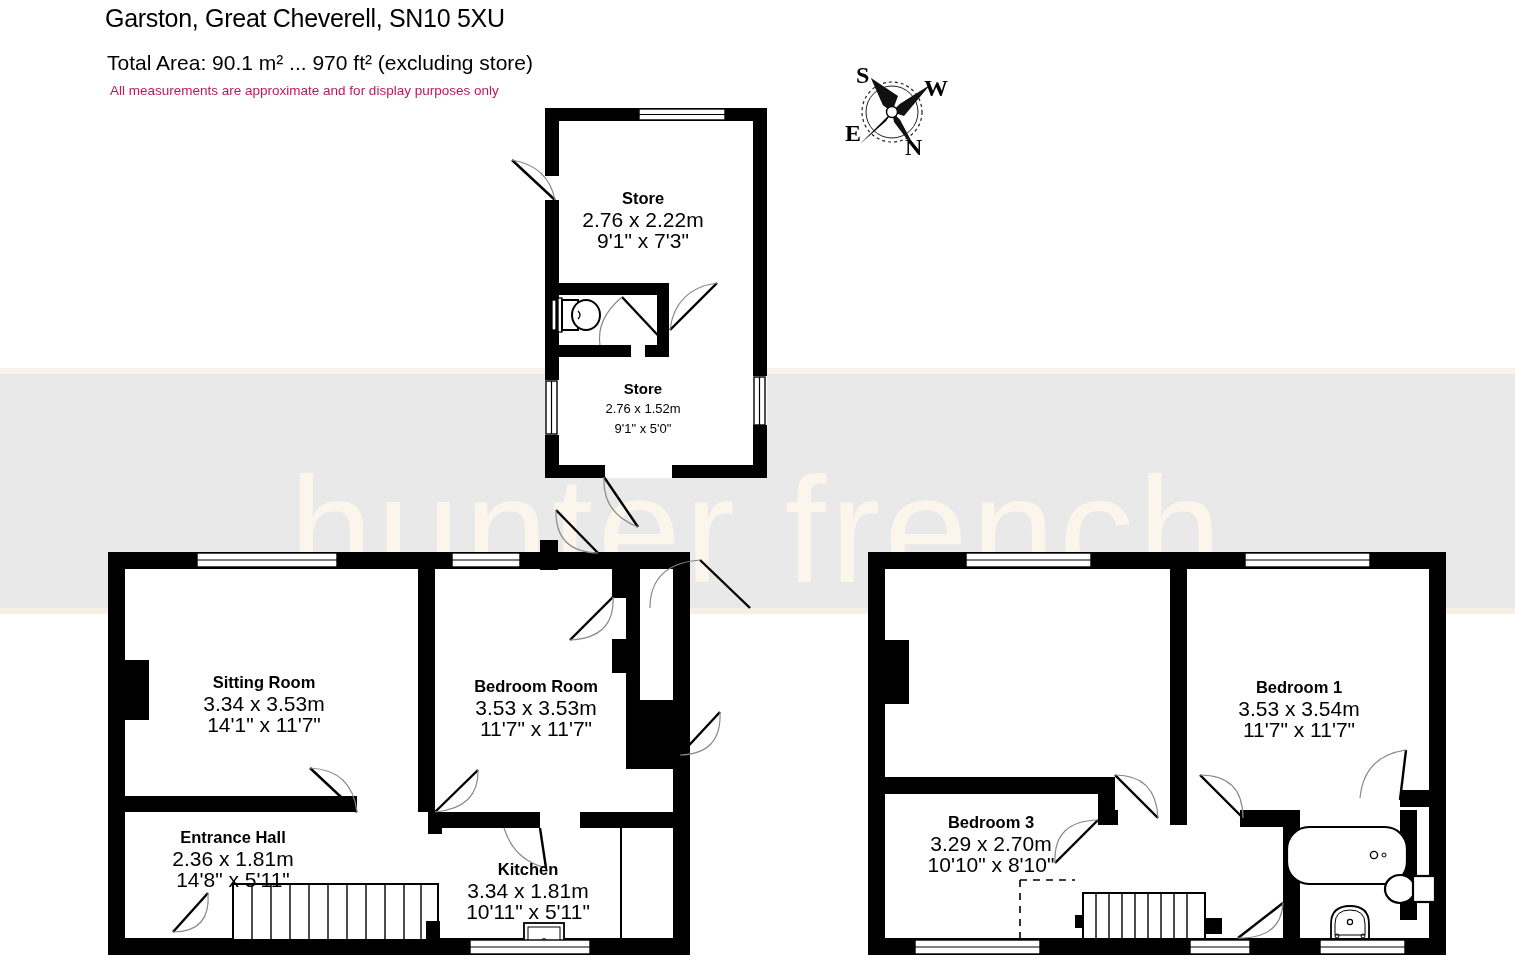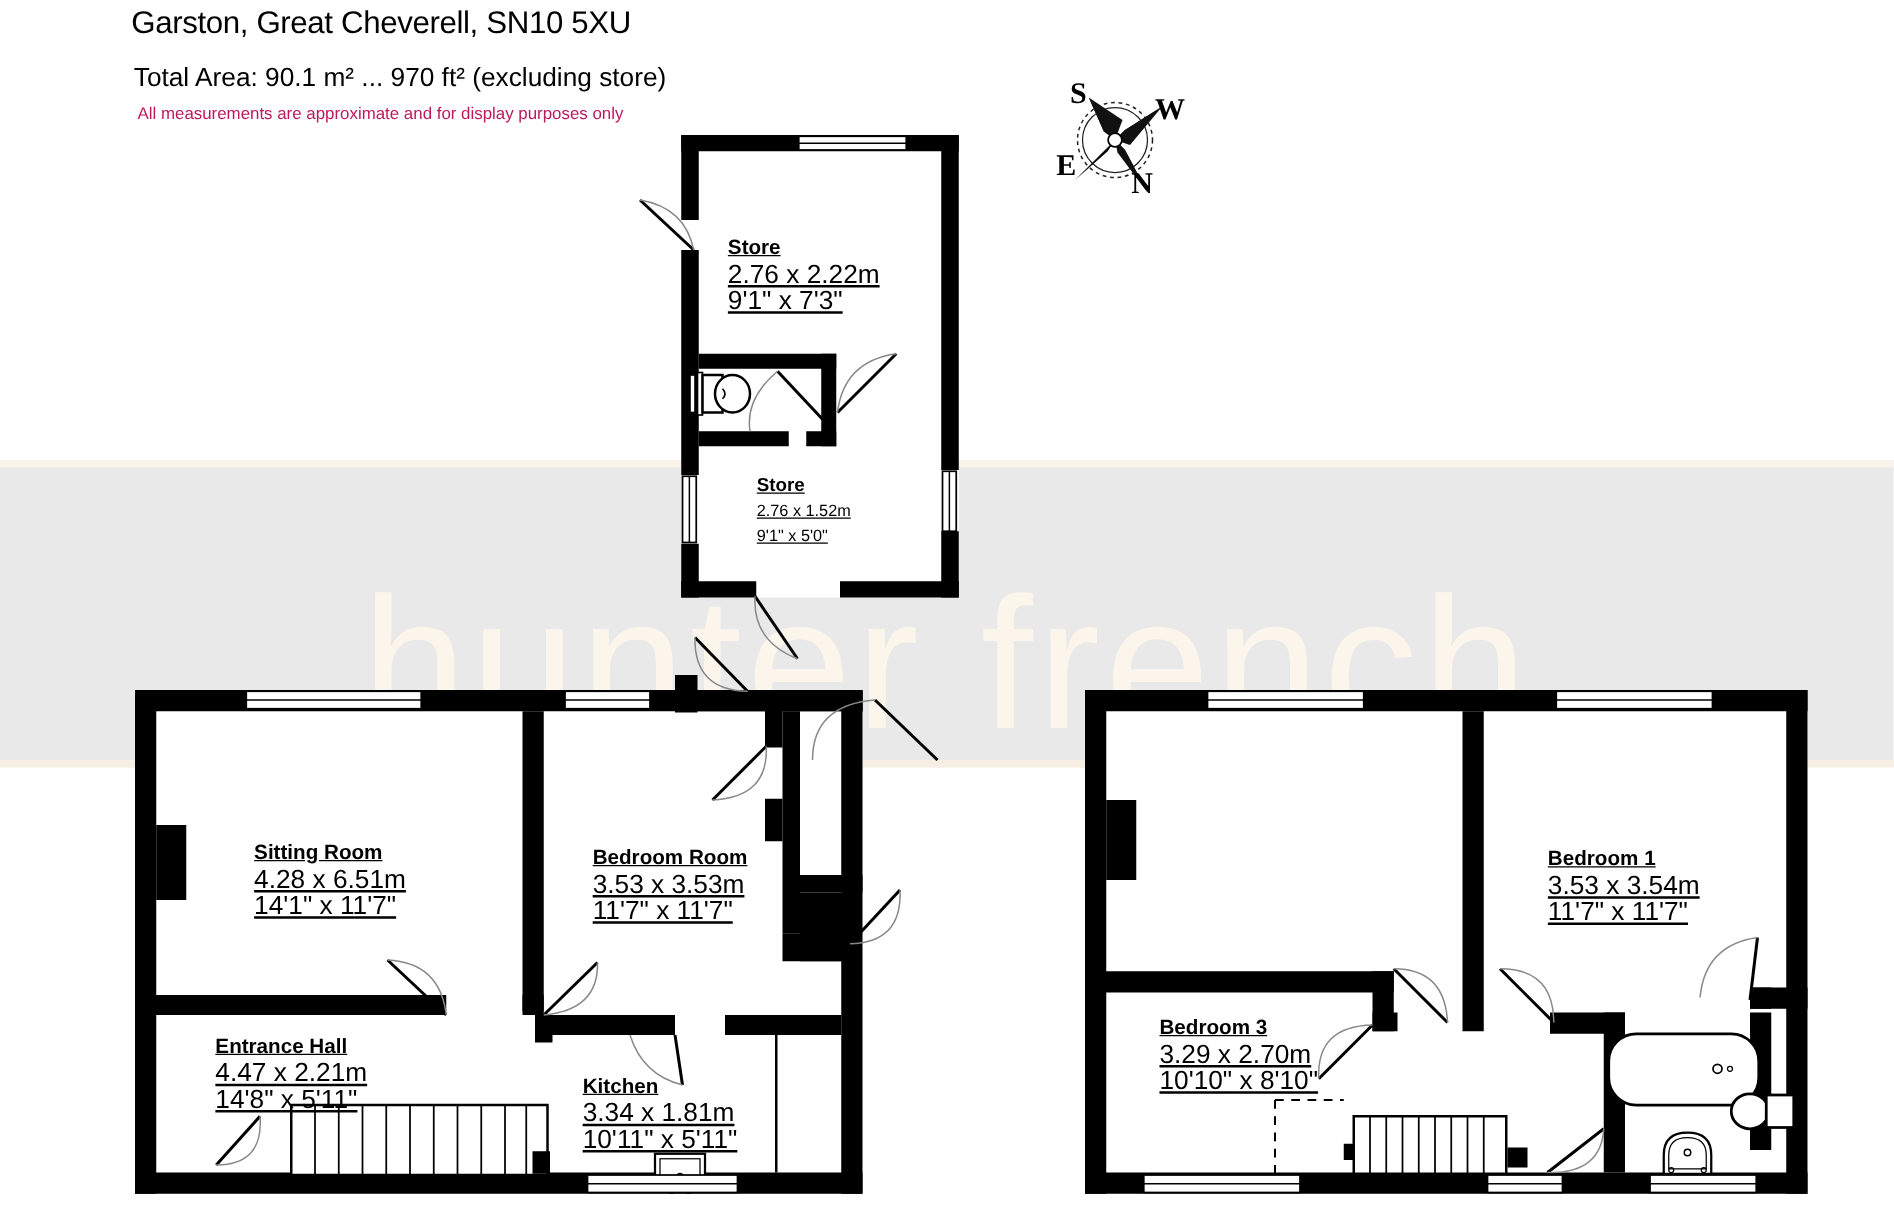--- a/index.html
+++ b/index.html
@@ -78,23 +78,23 @@
     position: absolute;
     left: 0; top: 0;
     width: 1515px;
     height: 970px;
     z-index: 3;
   }
   
   .room {
     position: absolute;
     z-index: 5;
+    text-align: center;
     white-space: nowrap;
     transform: translateX(-50%);
-    text-decoration: underline;
   }
   .room .rname {
     font-size: 16.5px;
     font-weight: bold;
     line-height: 21px;
     color: #000;
   }
   .room .rdim {
     font-size: 21px;
     font-weight: 400;
@@ -437,33 +437,33 @@
   </div>
 
   <div class="room small" style="left:643px; top:379px;">
     <div class="rname">Store</div>
     <div class="rdim">2.76 x 1.52m</div>
     <div class="rdim">9'1" x 5'0"</div>
   </div>
 
   <div class="room" style="left:264px; top:672px;">
     <div class="rname">Sitting Room</div>
-    <div class="rdim">4.28 x 6.51m</div>
+    <div class="rdim">3.34 x 3.53m</div>
     <div class="rdim">14'1" x 11'7"</div>
   </div>
 
   <div class="room" style="left:536px; top:676px;">
     <div class="rname">Bedroom Room</div>
     <div class="rdim">3.53 x 3.53m</div>
     <div class="rdim">11'7" x 11'7"</div>
   </div>
 
   <div class="room" style="left:233px; top:827px;">
     <div class="rname">Entrance Hall</div>
-    <div class="rdim">4.47 x 2.21m</div>
+    <div class="rdim">2.36 x 1.81m</div>
     <div class="rdim">14'8" x 5'11"</div>
   </div>
 
   <div class="room" style="left:528px; top:859px;">
     <div class="rname">Kitchen</div>
     <div class="rdim">3.34 x 1.81m</div>
     <div class="rdim">10'11" x 5'11"</div>
   </div>
 
 

